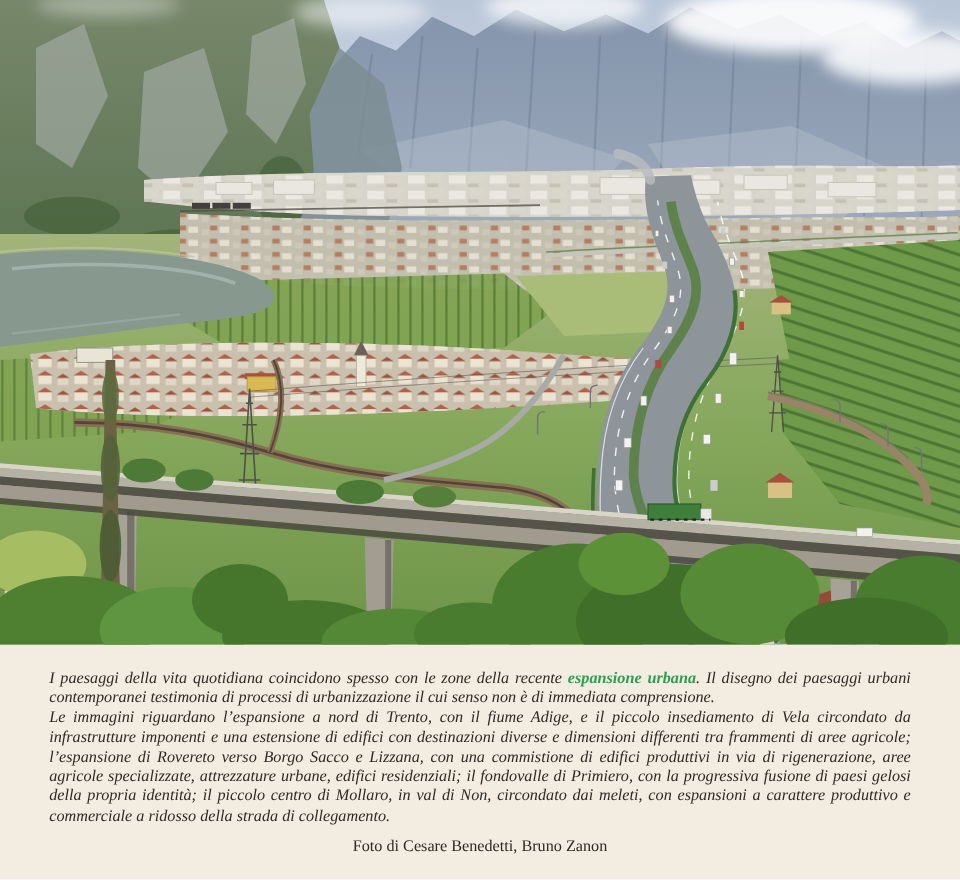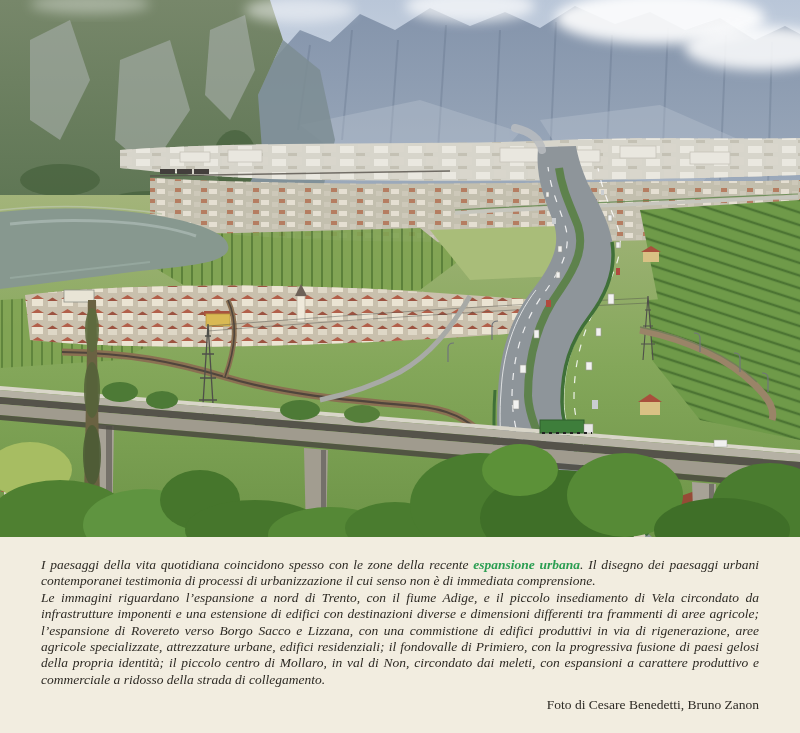--- a/index.html
+++ b/index.html
@@ -18,21 +18,21 @@
     box-sizing:border-box;padding:20px 41px 0 41px;
     color:#2d2a24;
     font-style:italic;
     font-size:13.5px;line-height:16.4px;
     text-align:justify;
   }
   .caption p{margin:0;}
   .hl{color:#2b9e52;font-weight:bold;}
   .credit{
     margin-top:9px;
-    text-align:right;
+    text-align:center;
     font-style:normal;
     font-size:13.5px;
   }
 </style>
 </head>
 <body>
 
 <div class="page">
 
   <div class="photo" role="img" aria-label="Veduta della valle dell'Adige a nord di Trento: il fiume Adige, l'autostrada con veicoli, un viadotto in primo piano, l'insediamento di Vela con tetti rossi, frutteti e le pareti rocciose delle montagne sullo sfondo">

